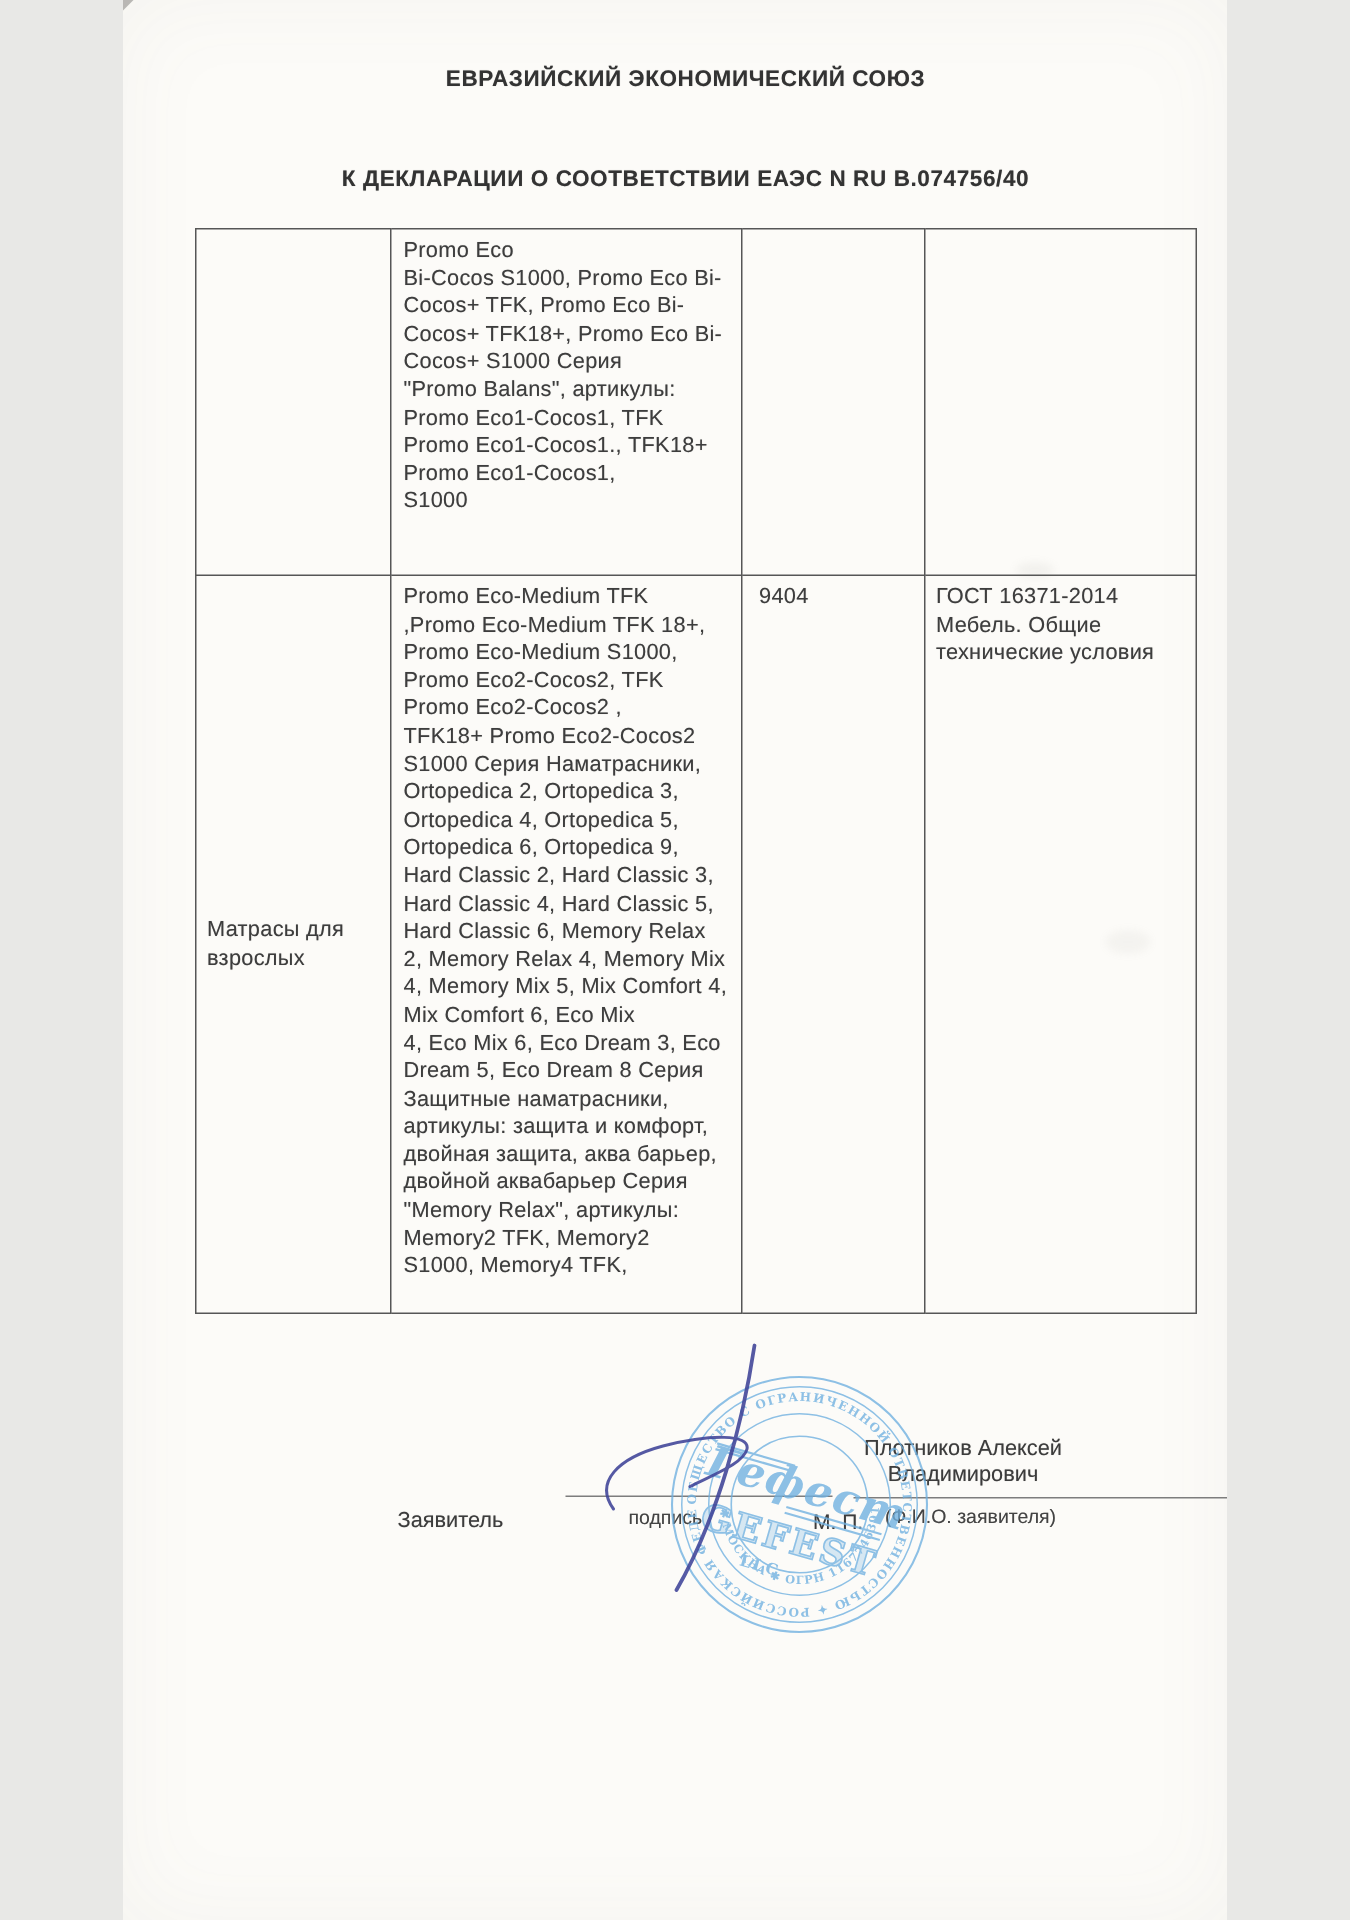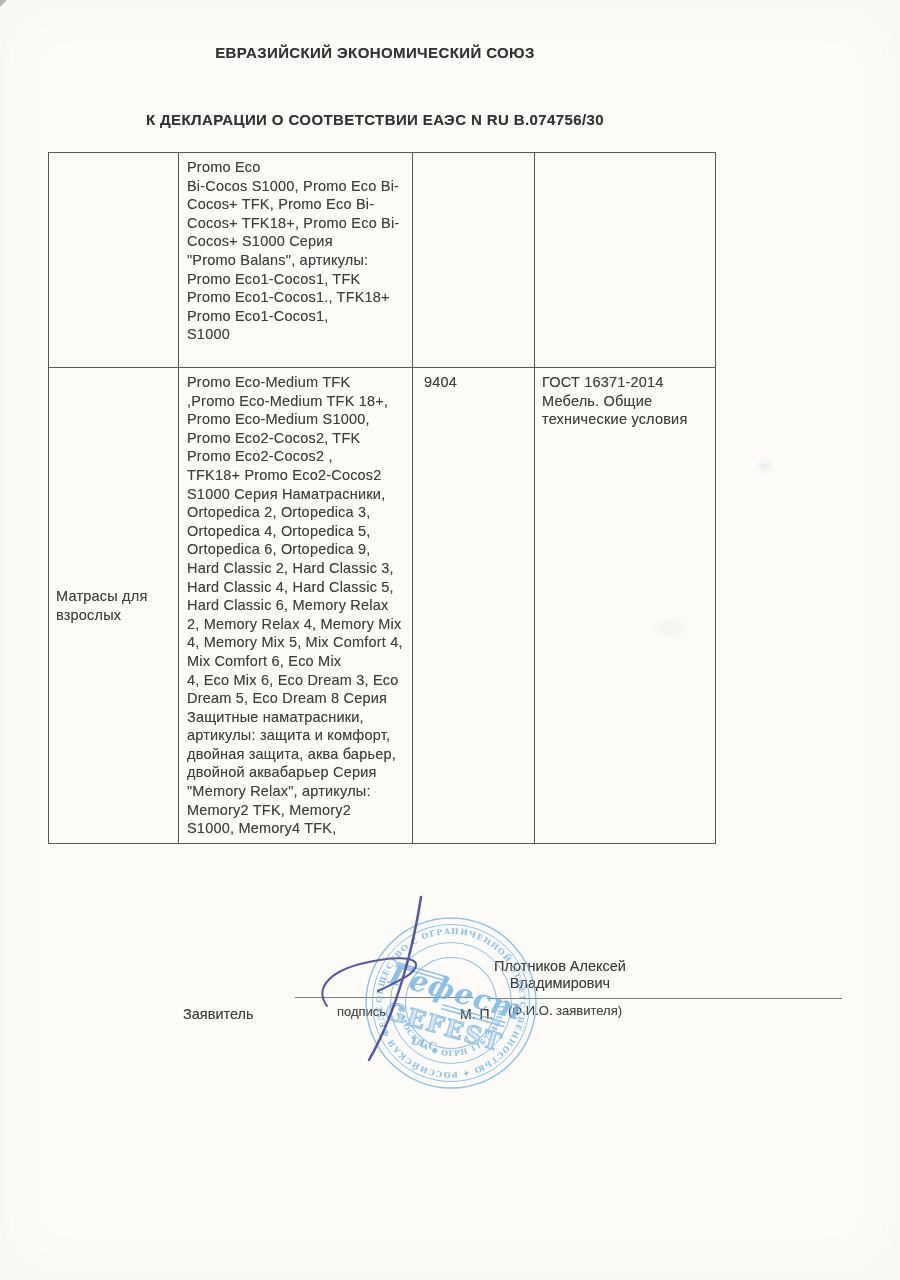--- a/index.html
+++ b/index.html
@@ -1,17 +1,17 @@
 <!DOCTYPE html>
 <html><head>
 <meta charset="utf-8">
 <style>
   html,body { margin:0; padding:0; background:#e8e8e6; }
   .page {
-    position:relative; width:900px; height:1280px; margin:0 auto;
+    position:relative; width:736px; height:1280px; margin:0 auto;
     background:#fcfbf8;
     font-family:"Liberation Sans", sans-serif;
     color:#3d3d3d; overflow:hidden;
     box-shadow: inset 0 0 60px rgba(120,115,100,0.05);
   }
   .corner-artifact{
     position:absolute; left:0; top:0; width:0; height:0;
     border-top:7px solid #a9a8a4; border-right:7px solid transparent; opacity:.8;
   }
   .smudge{ position:absolute; border-radius:50%; filter:blur(3px); }
@@ -32,21 +32,21 @@
   }
   td.c1{ width:127px; } td.c2{ width:221px; } td.c3{ width:119px; } td.c4{ width:178px; }
   tr.hdr td{
     height:91px; vertical-align:middle; text-align:center;
     font-size:14px; line-height:21px; white-space:pre-line; color:#3a3a3a;
     padding:2px 4px;
   }
   tr.r1 td{ height:209px; }
   tr.r2 td{ height:470px; }
   .pre{ white-space:pre-line; }
-  .cell-details{ padding:5px 4px 0 8px; }
+  .cell-details{ padding:5px 4px 16px 8px; }
   .cell-name{ vertical-align:middle !important; padding-left:7px; line-height:19px;margin-left:12px; }
   .cell-code{ padding:5px 0 0 11px; }
   .cell-docs{ padding:5px 6px 0 7px; line-height:20.5px; }
   .sig-label{ position:absolute; font-size:14.5px; color:#3c3c3c; text-shadow:0 0 .5px rgba(50,50,50,.4); }
   .sig-line{ position:absolute; height:0; border-top:1.5px solid #7d7d7d; }
   .sig-caption{ position:absolute; font-size:13px; color:#444; text-shadow:0 0 .4px rgba(50,50,50,.35); }
   .name-block{ position:absolute; left:480px; top:958px; width:160px;
     text-align:center; font-size:14.5px; line-height:17px; white-space:pre-line;
     color:#3c3c3c; text-shadow:0 0 .5px rgba(50,50,50,.4); }
   .stamp-svg{ position:absolute; left:300px; top:888px; z-index:3; }
@@ -55,21 +55,21 @@
 <body>
 
 <div class="page">
 
   <div class="corner-artifact"></div>
   <div class="smudge" style="left:595px;top:375px;width:26px;height:10px;background:#9a9890;opacity:.10;"></div>
   <div class="smudge" style="left:655px;top:620px;width:30px;height:16px;background:#9a9890;opacity:.08;"></div>
   <div class="smudge" style="left:758px;top:462px;width:14px;height:8px;background:#7fb2de;opacity:.18;"></div>
 
   <div class="doc-title" style="top:44px;">ЕВРАЗИЙСКИЙ ЭКОНОМИЧЕСКИЙ СОЮЗ</div>
-  <div class="doc-title" style="top:111px;">К ДЕКЛАРАЦИИ О СООТВЕТСТВИИ ЕАЭС N RU В.074756/30</div>
+  <div class="doc-title" style="top:111px;">К ДЕКЛАРАЦИИ О СООТВЕТСТВИИ ЕАЭС N RU В.074756/40</div>
 
   <table class="decl">
     <tbody>
     <tr class="r1">
       <td class="c1"></td>
       <td class="c2 cell-details pre">Promo Eco
 Bi-Cocos S1000, Promo Eco Bi-
 Cocos+ TFK, Promo Eco Bi-
 Cocos+ TFK18+, Promo Eco Bi-
 Cocos+ S1000 Серия

